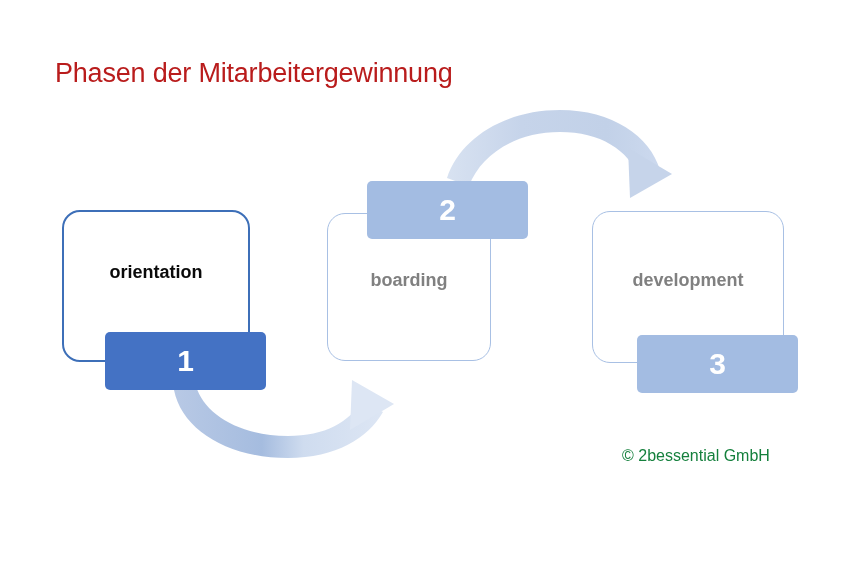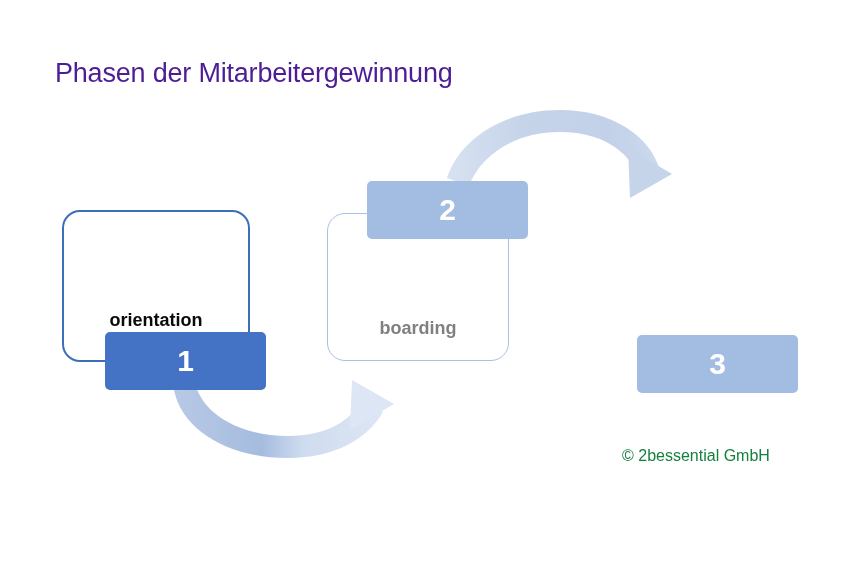--- a/index.html
+++ b/index.html
@@ -16,21 +16,21 @@
     height: 562px;
     background: #ffffff;
     overflow: hidden;
   }
   #title {
     position: absolute;
     left: 55px;
     top: 58px;
     font-size: 27px;
     font-weight: 400;
-    color: #4c1d95;
+    color: #b91c1c;
     letter-spacing: -0.2px;
     white-space: nowrap;
   }
   .arrow-layer {
     position: absolute;
     left: 0;
     top: 0;
     width: 845px;
     height: 562px;
     pointer-events: none;
@@ -42,36 +42,35 @@
     box-sizing: border-box;
   }
   .card-label {
     position: absolute;
     left: 0;
     right: 0;
     text-align: center;
     font-weight: bold;
     font-size: 18px;
     white-space: nowrap;
-    margin-top: 48px;
   }
   .badge {
     position: absolute;
     border-radius: 5px;
     box-sizing: border-box;
     display: flex;
     align-items: center;
     justify-content: center;
     color: #ffffff;
     font-size: 30px;
     font-weight: bold;
   }
   
   #card-1 { left: 62px;  top: 210px; width: 188px; height: 152px; border: 2px solid #3d6fb8; }
-  #card-2 { left: 327px; top: 213px; width: 182px; height: 148px; border: 1.5px solid #a8c0e4; }
+  #card-2 { left: 327px; top: 213px; width: 164px; height: 148px; border: 1.5px solid #a8c0e4; }
   #card-3 { left: 592px; top: 211px; width: 192px; height: 152px; border: 1.5px solid #a8c0e4; }
 
   #card-1 .card-label { top: 50px; color: #0a0a0a; }
   #card-2 .card-label { top: 56px; color: #808080; }
   #card-3 .card-label { top: 58px; color: #808080; }
 
   
   #badge-1 { left: 105px; top: 332px; width: 161px; height: 58px; background: #4472c4; }
   #badge-2 { left: 367px; top: 181px; width: 161px; height: 58px; background: #a3bce2; }
   #badge-3 { left: 637px; top: 335px; width: 161px; height: 58px; background: #a3bce2; }
@@ -134,17 +133,20 @@
   <div class="card" id="card-1">
     <div class="card-label">orientation</div>
   </div>
   <div class="badge" id="badge-1">1</div>
 
   <div class="card" id="card-2">
     <div class="card-label">boarding</div>
   </div>
   <div class="badge" id="badge-2">2</div>
 
+  <div class="card" id="card-3">
+    <div class="card-label">development</div>
+  </div>
   <div class="badge" id="badge-3">3</div>
 
   <div id="copyright">© 2bessential GmbH</div>
 
 </div>
 
 </body></html>

